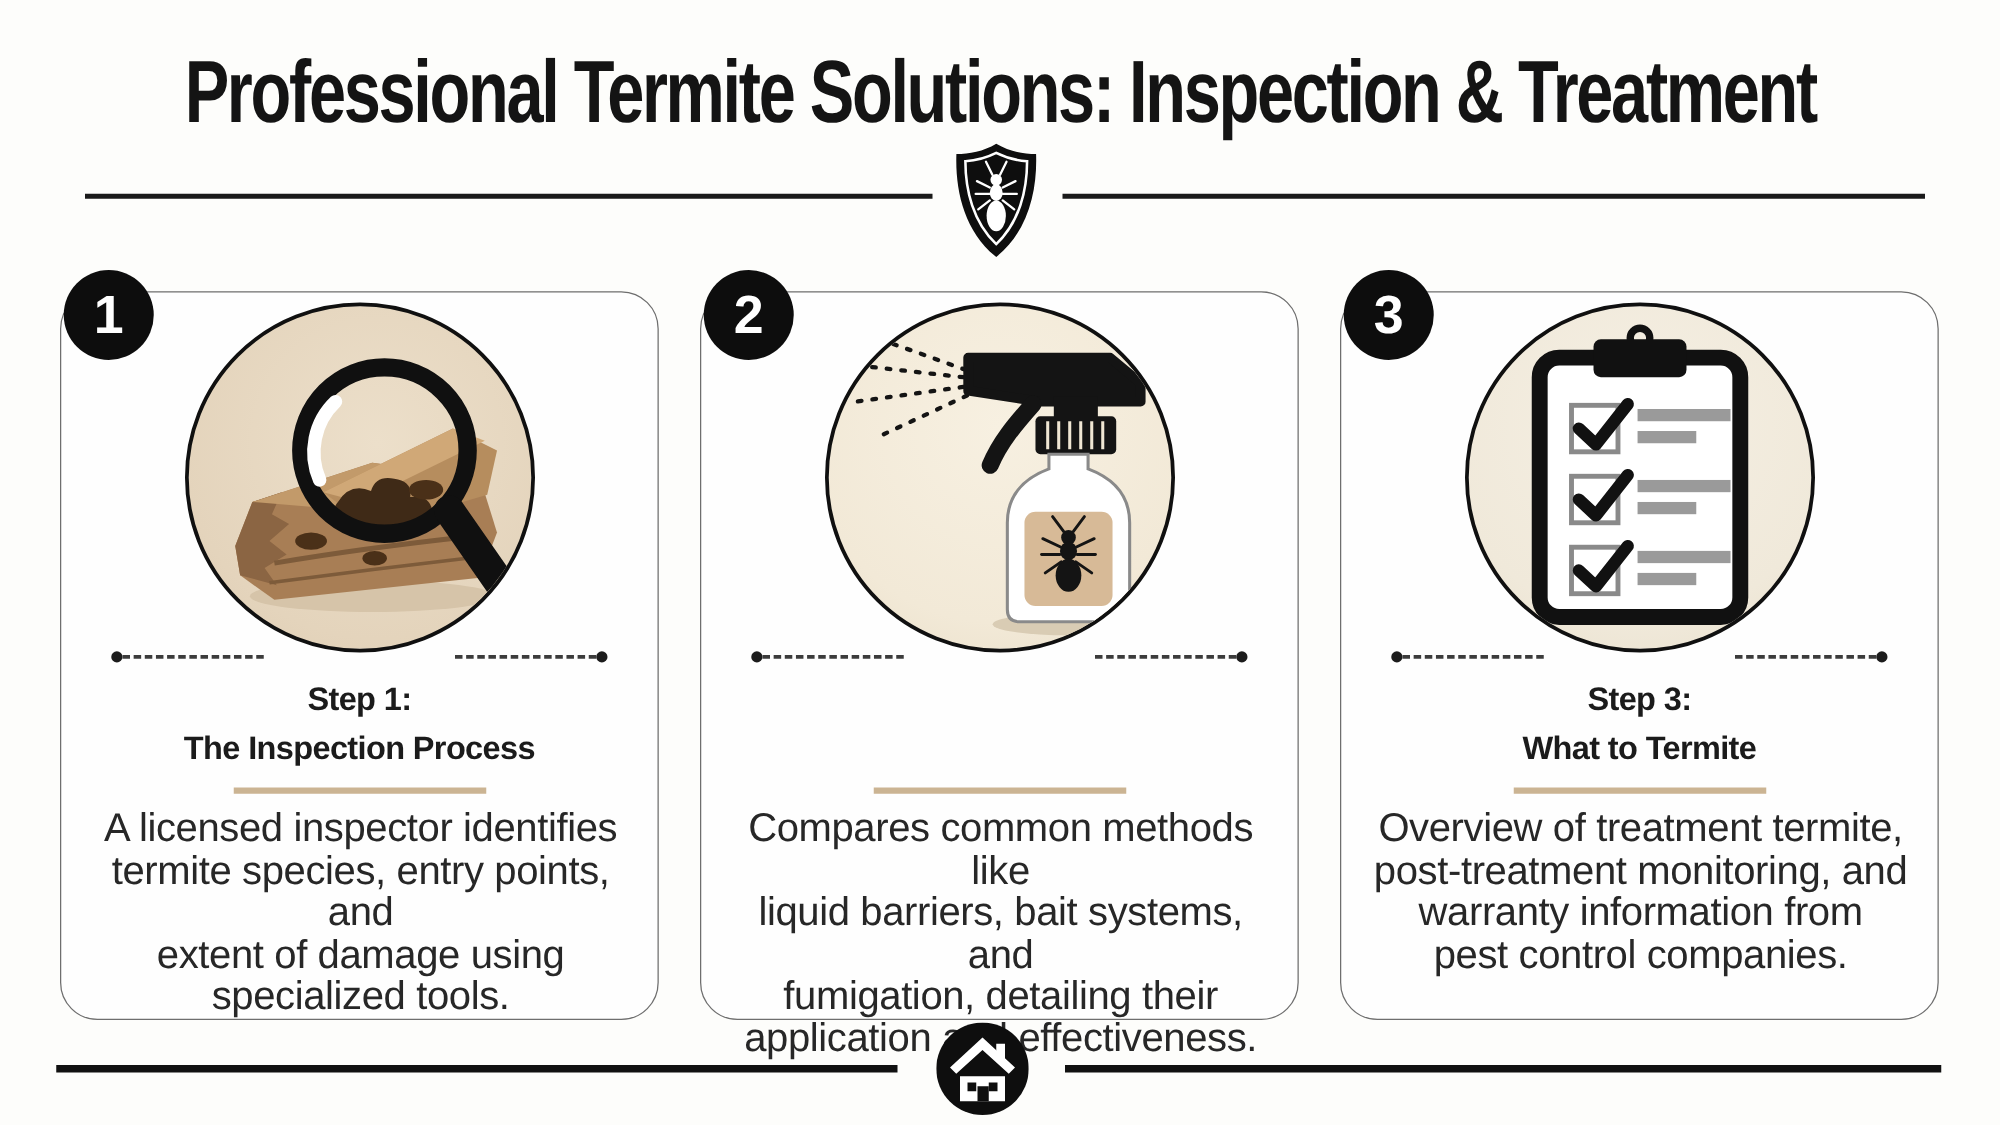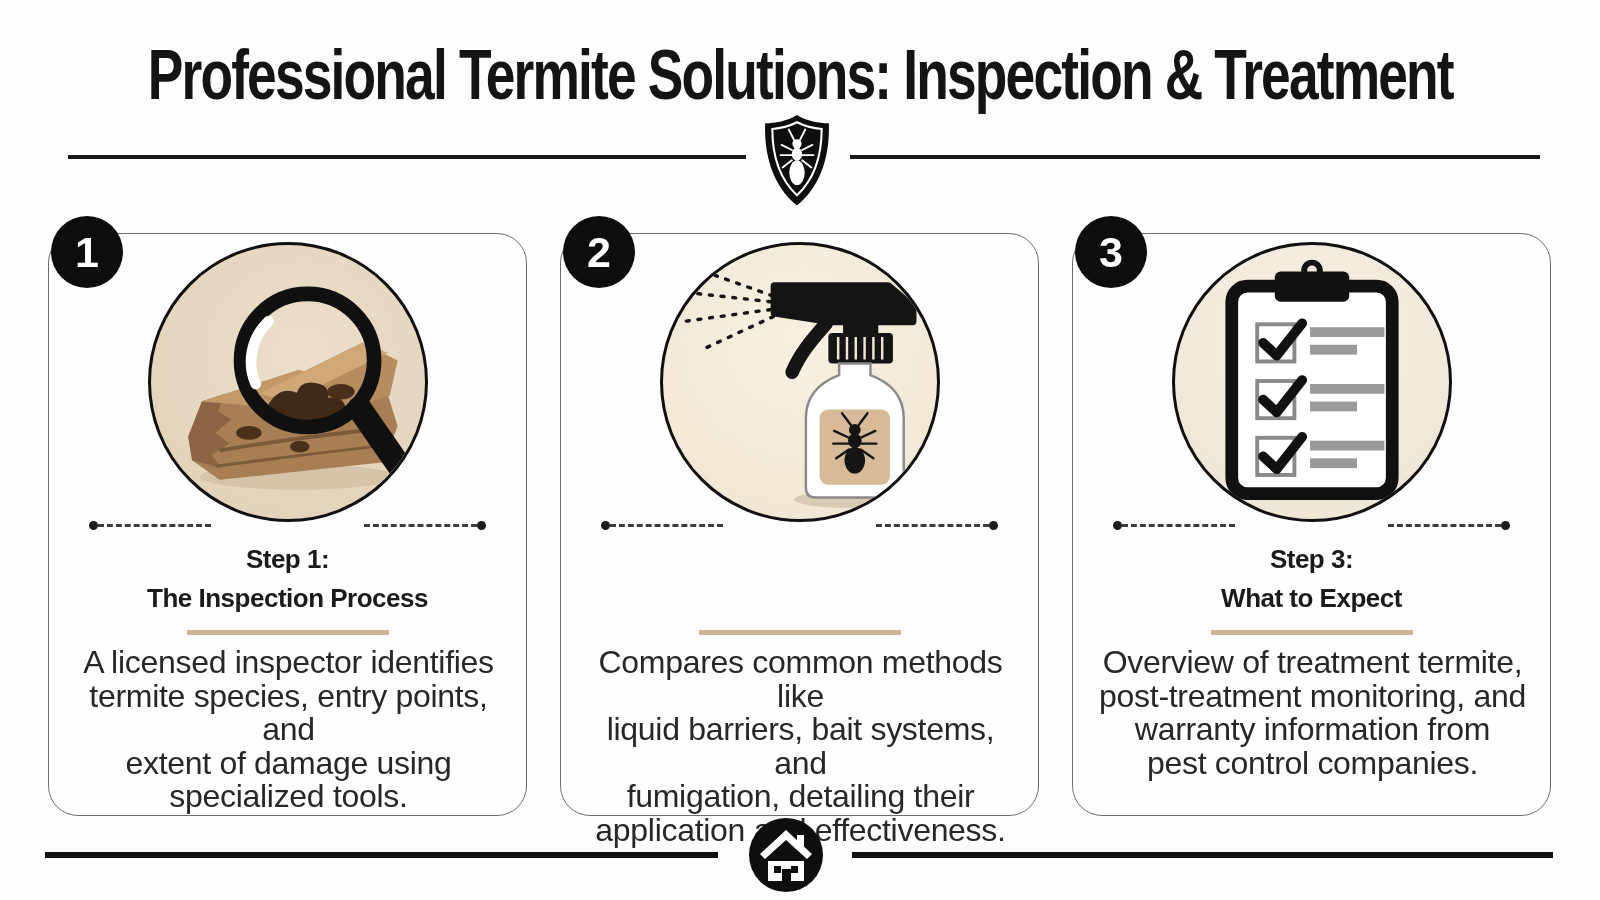--- a/index.html
+++ b/index.html
@@ -243,21 +243,21 @@
       </svg>
     </div>
     <div class="sep">
       <span class="dot"></span>
       <span class="dash"></span>
       <span class="gap"></span>
       <span class="dash"></span>
       <span class="dot"></span>
     </div>
     <div class="step-heading">Step 3:
-What to Expect</div>
+What to Termite</div>
     <div class="underline"></div>
     <div class="step-body">Overview of treatment termite,
 post-treatment monitoring, and
 warranty information from
 pest control companies.</div>
   </div>
 
   <div class="ftr-line left"></div>
   <div class="ftr-line right"></div>
   <div class="house-wrap">

